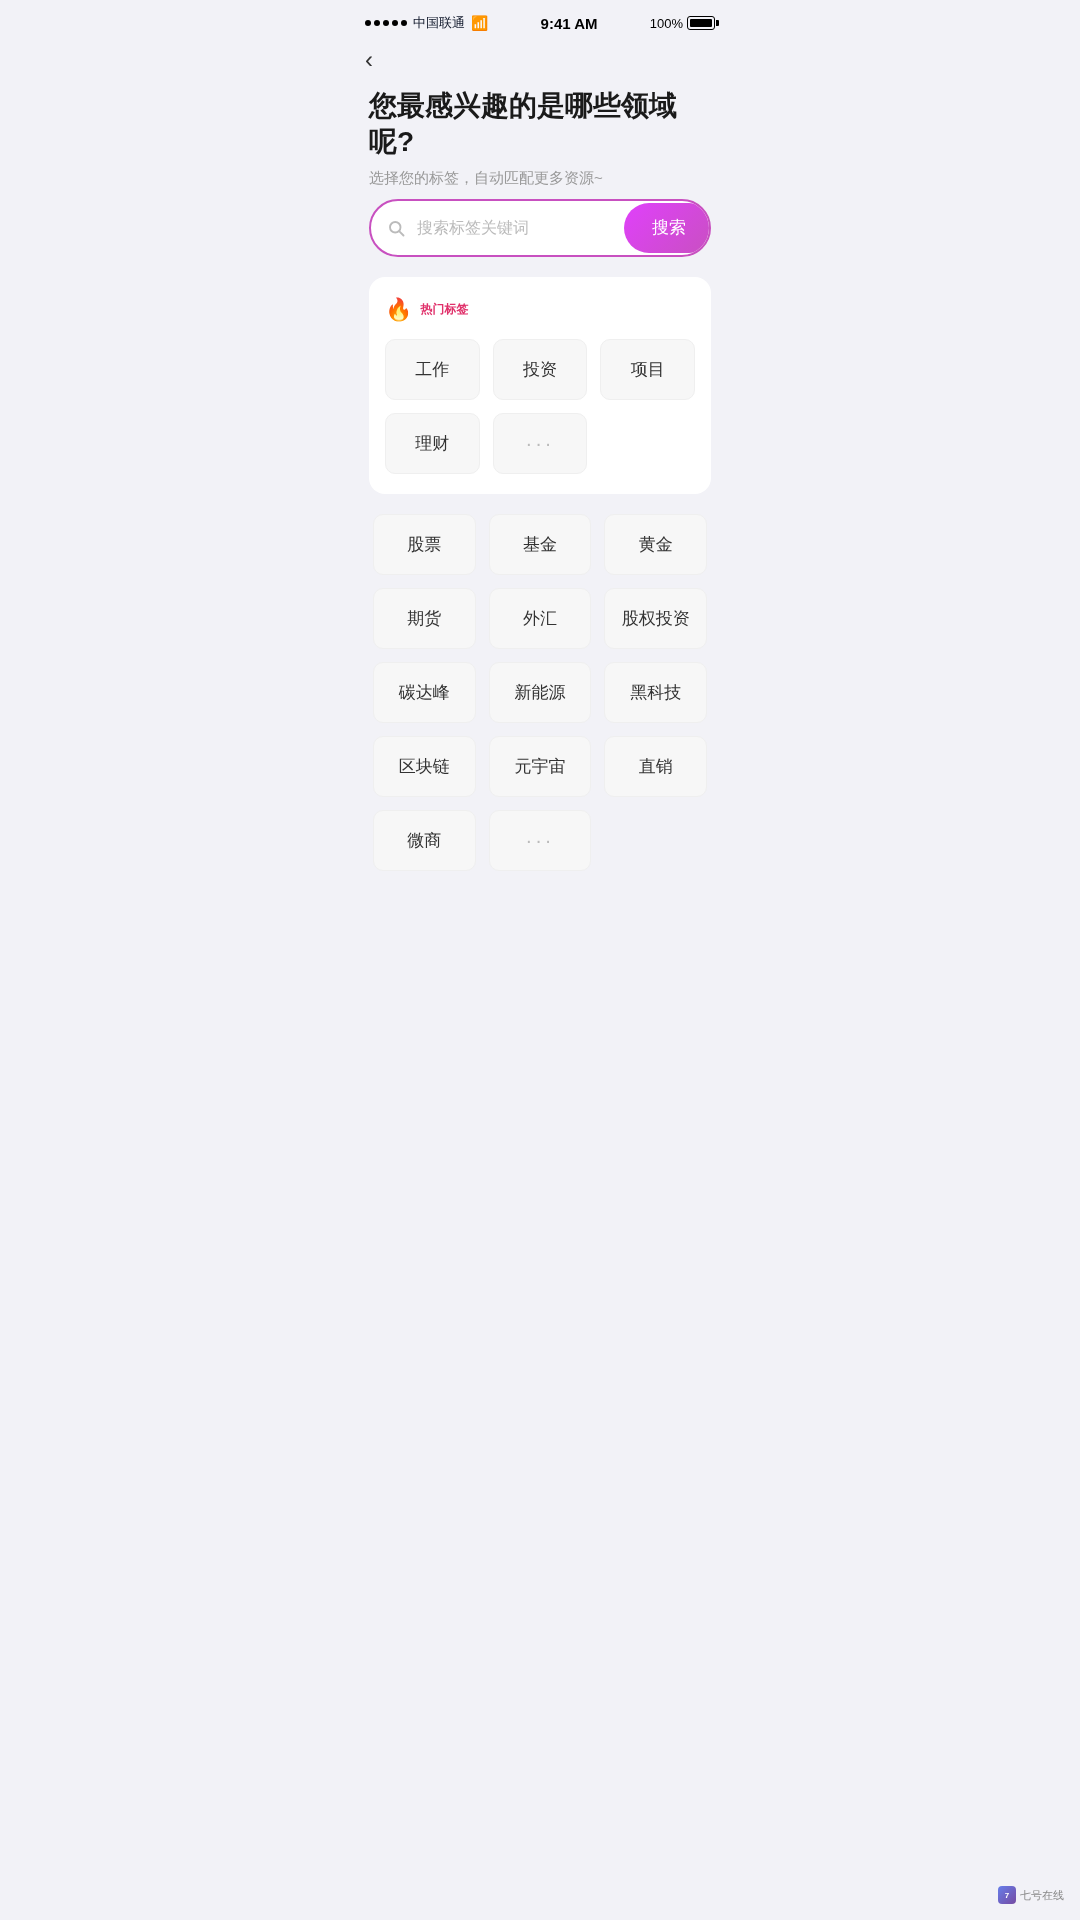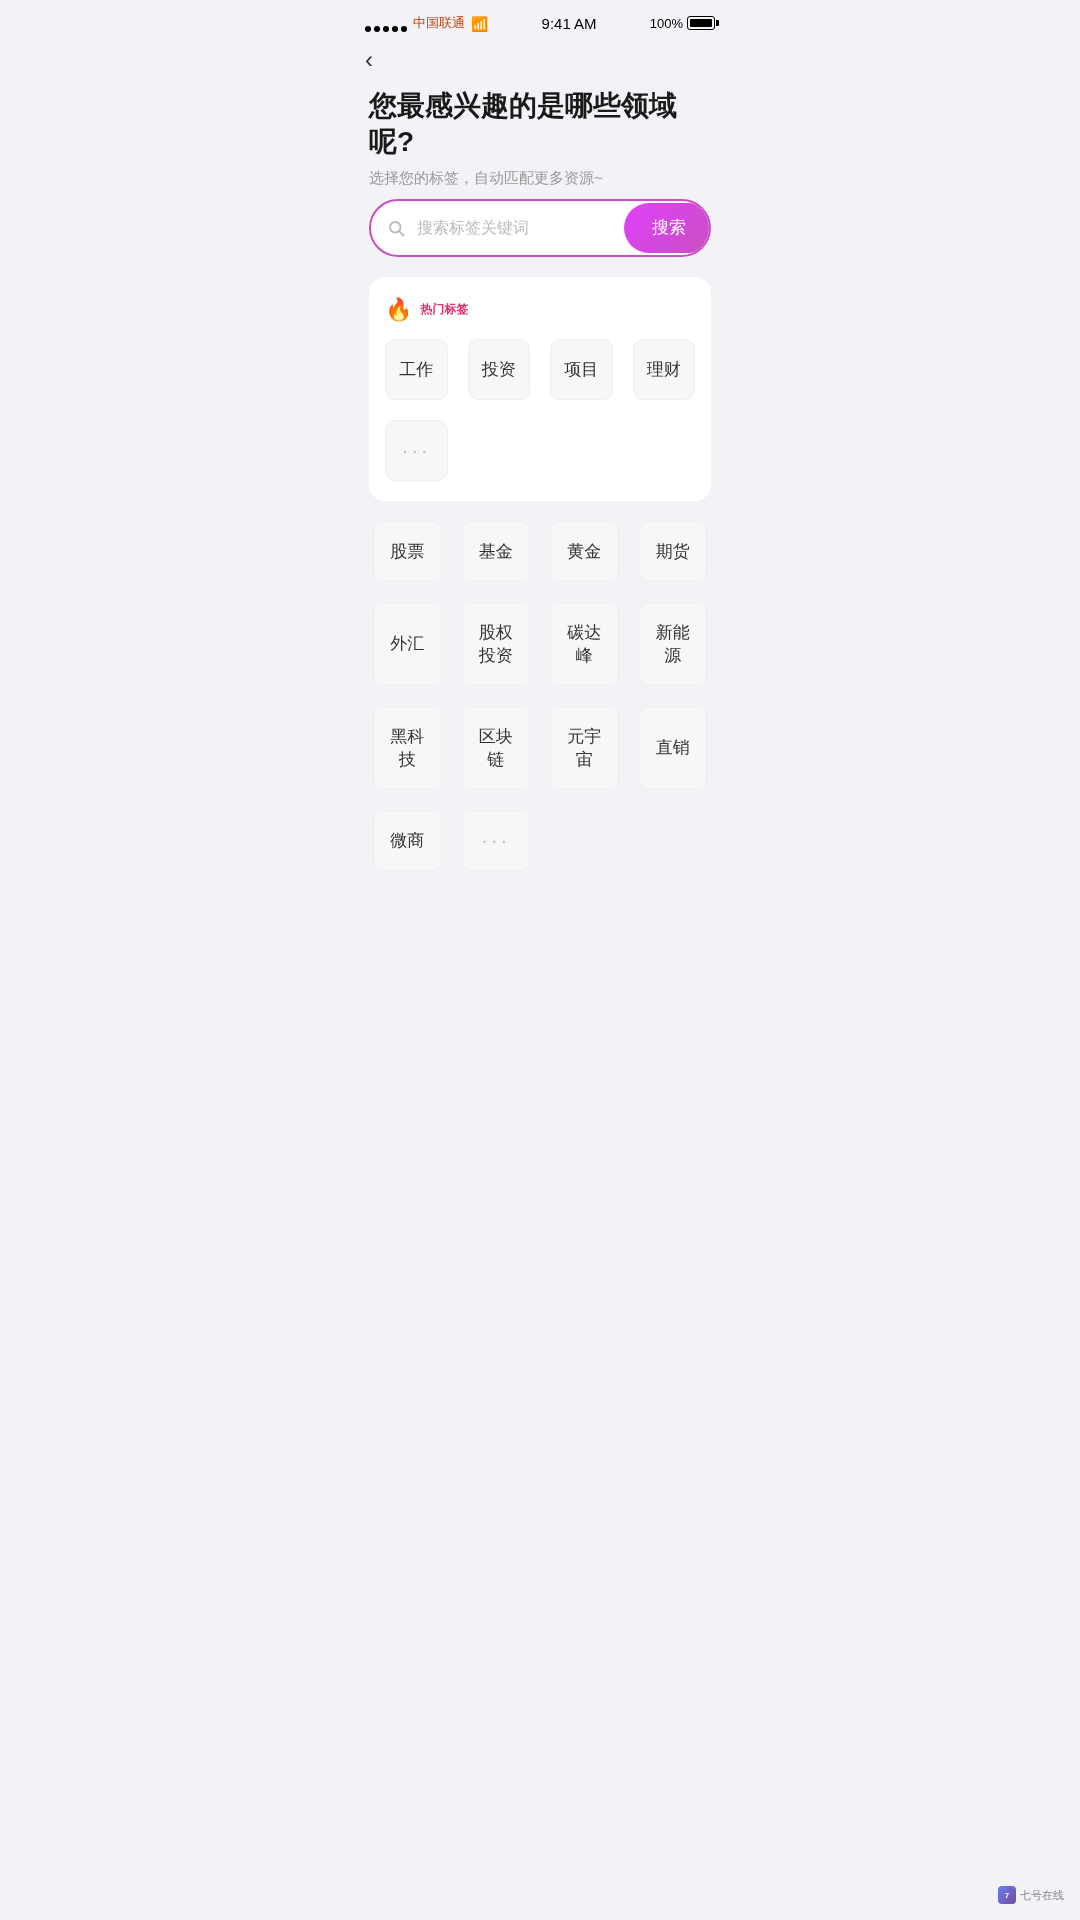--- a/index.html
+++ b/index.html
@@ -15,25 +15,25 @@
     }
 
     
     .status-bar {
       display: flex;
       justify-content: space-between;
       align-items: center;
       padding: 14px 20px 6px;
       background: #f2f2f7;
     }
-    .status-left { font-size: 13px; font-weight: 500; color: #c2410c; display: flex; align-items: flex-end; gap: 6px; }
+    .status-left { font-size: 13px; font-weight: 500; color: #0f172a; display: flex; align-items: center; gap: 6px; }
     .status-dots { display: flex; gap: 3px; }
     .status-dot { width: 6px; height: 6px; border-radius: 50%; background: #000; }
     .wifi-icon { font-size: 14px; }
-    .status-center { font-size: 15px; font-weight: 400; color: #000; }
+    .status-center { font-size: 15px; font-weight: 700; color: #000; }
     .status-right { font-size: 13px; font-weight: 500; color: #000; display: flex; align-items: flex-start; gap: 4px; }
     .battery-bar {
       width: 28px; height: 14px; border: 1.5px solid #000; border-radius: 3px; position: relative;
       display: flex; align-items: center; padding: 2px;
     }
     .battery-bar::after {
       content: '';
       position: absolute;
       right: -5px;
       top: 50%;
@@ -142,22 +142,22 @@
     .section-title-plain {
       font-size: 20px;
       font-weight: 700;
       color: #1a1a1a;
       margin-bottom: 16px;
     }
 
     
     .tag-grid {
       display: grid;
-      grid-template-columns: repeat(4, 1fr);
-      gap: 20px;
+      grid-template-columns: repeat(3, 1fr);
+      gap: 13px;
     }
 
     .tag-item {
       background: #f7f7f7;
       border-radius: 10px;
       padding: 18px 10px;
       text-align: center;
       font-size: 17px;
       color: #333;
       cursor: pointer;

